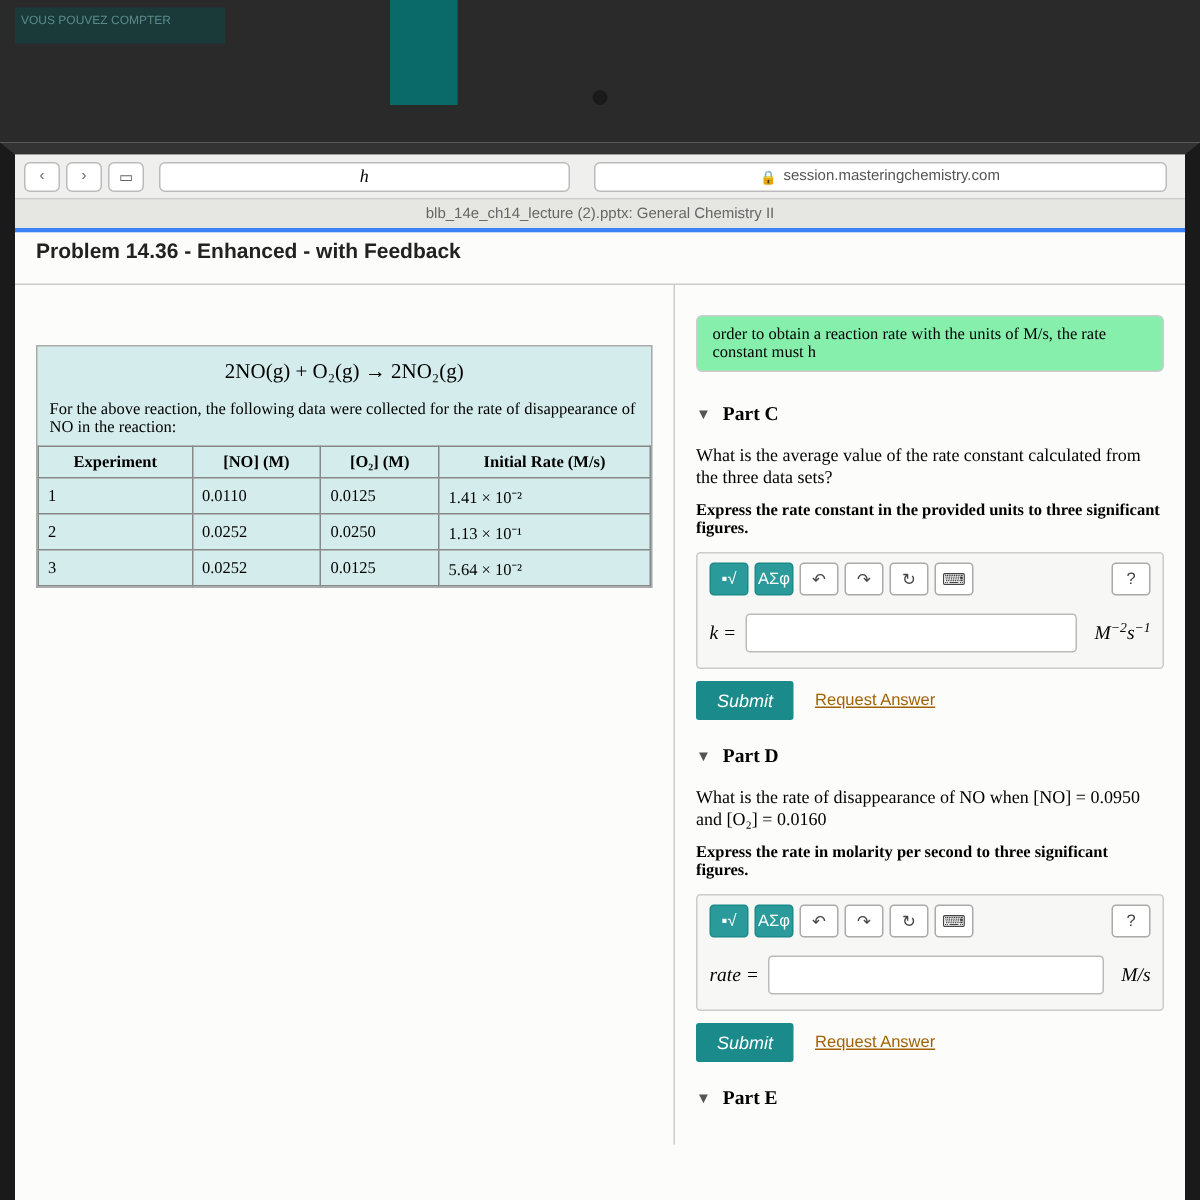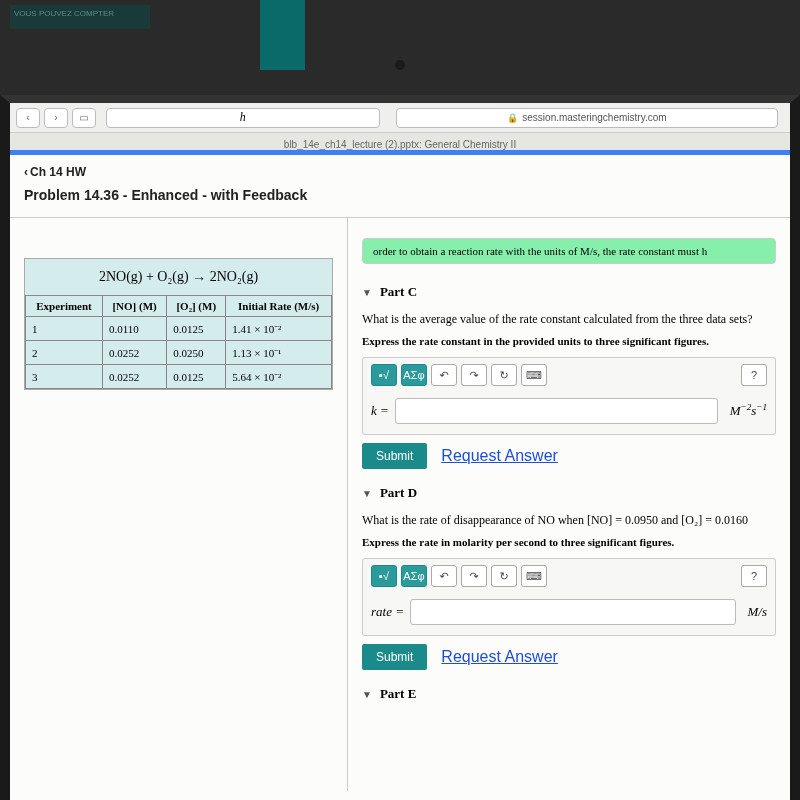--- a/index.html
+++ b/index.html
@@ -6,27 +6,27 @@
 body { font-family: Arial, Helvetica, sans-serif; background: #2a2a2a; width: 800px; height: 800px; overflow: hidden; position: relative; }
 .screen-frame { position: absolute; top: 95px; left: 0; right: 0; bottom: 0; background: #d8d8d4; border-top: 8px solid #333; border-left: 10px solid #1a1a1a; border-right: 10px solid #1a1a1a; overflow: hidden; }
 .camera { position: absolute; top: 60px; left: 50%; width: 10px; height: 10px; background: #1a1a1a; border-radius: 50%; transform: translateX(-50%); }
 .poster { position: absolute; top: 5px; left: 10px; width: 140px; height: 24px; background: #1a3a3a; color: #5a8a8a; font-size: 8px; padding: 4px; }
 .poster2 { position: absolute; top: 0; left: 260px; width: 45px; height: 70px; background: #0a6a6a; }
 .toolbar { background: #efefed; border-bottom: 1px solid #ccc; height: 30px; display: flex; align-items: center; padding: 0 6px; gap: 4px; }
 .toolbtn { width: 24px; height: 20px; border: 1px solid #bbb; border-radius: 4px; background: #fff; display: flex; align-items: center; justify-content: center; font-size: 10px; color: #666; }
 .addrbar { flex: 1; height: 20px; background: #fff; border: 1px solid #bbb; border-radius: 4px; margin: 0 6px; display: flex; align-items: center; justify-content: center; font-family: 'Apple Chancery', cursive; font-size: 12px; font-style: italic; }
 .addrbar2 { flex: 1.4; height: 20px; background: #fff; border: 1px solid #bbb; border-radius: 4px; margin: 0 6px; display: flex; align-items: center; justify-content: center; font-size: 10px; color: #555; }
 .lock { font-size: 9px; margin-right: 4px; color: #777; }
-.tabbar { background: #e6e6e2; height: 22px; border-bottom: 5px solid #3b82f6; display: flex; justify-content: center; align-items: flex-end; font-size: 10px; color: #666; }
+.tabbar { background: #e6e6e2; height: 22px; border-bottom: 3px solid #3b82f6; display: flex; justify-content: center; align-items: center; font-size: 10px; color: #666; }
 .content { background: #fcfcfa; height: calc(100% - 52px); overflow: hidden; }
 .breadcrumb { padding: 10px 14px 4px; font-size: 12px; font-weight: bold; color: #222; }
 .breadcrumb::before { content: "‹"; margin-right: 2px; font-weight: bold; }
 .pagetitle { padding: 4px 14px 14px; font-size: 14px; font-weight: bold; color: #222; border-bottom: 1px solid #ccc; }
 .main-cols { display: flex; height: calc(100% - 72px); }
-.left-col { width: 338px; padding: 40px 14px; border-right: 1px solid #ccc; }
+.left-col { width: 440px; padding: 40px 14px; border-right: 1px solid #ccc; }
 .right-col { flex: 1; padding: 20px 14px; overflow: hidden; }
 .databox { background: #d4ecec; border: 1px solid #aaa; }
 .equation { text-align: center; padding: 10px; font-family: 'Times New Roman', serif; font-size: 14px; }
 .datadesc { font-size: 11px; padding: 0 8px 6px; font-family: 'Times New Roman', serif; }
 .datatable { width: 100%; border-collapse: collapse; font-size: 11px; background: #d4ecec; }
 .datatable th, .datatable td { border: 1px solid #888; padding: 4px 6px; text-align: left; font-family: 'Times New Roman', serif; font-weight: normal; }
 .datatable th { font-weight: bold; text-align: center; }
 .hintbox { background: #86efac; border: 1px solid #ccc; border-radius: 4px; padding: 6px 10px; font-size: 11px; margin-bottom: 20px; font-family: 'Times New Roman', serif; }
 .part-hd { display: flex; align-items: center; gap: 8px; margin: 16px 0 12px; }
 .chev { font-size: 10px; color: #555; }
@@ -36,22 +36,22 @@
 .input-frame { border: 1px solid #ccc; border-radius: 3px; background: #f7f7f5; margin-bottom: 8px; }
 .input-toolbar { display: flex; align-items: center; padding: 6px 8px; gap: 4px; }
 .symbtn { width: 26px; height: 22px; border: 1px solid #aaa; border-radius: 3px; background: #fff; display: flex; align-items: center; justify-content: center; font-size: 11px; color: #444; }
 .symbtn.dark { background: #2a9a9a; color: #fff; border-color: #1a8a8a; }
 .spacer { flex: 1; }
 .input-row { display: flex; align-items: center; padding: 6px 8px 10px; gap: 6px; }
 .var { font-style: italic; font-family: 'Times New Roman', serif; font-size: 13px; }
 .ansinput { flex: 1; height: 26px; border: 1px solid #bbb; border-radius: 3px; background: #fff; }
 .unit { font-style: italic; font-family: 'Times New Roman', serif; font-size: 13px; margin-left: 6px; }
 .submitrow { display: flex; align-items: center; gap: 14px; margin-bottom: 14px; }
-.submitbtn { background: #1a8a8a; color: #fff; border: none; padding: 6px 14px; font-size: 12px; border-radius: 2px; }
-.reqans { color: #1d4ed8; font-size: 16px; text-decoration: underline; }
+.submitbtn { background: #1a8a8a; color: #fff; border: none; padding: 6px 14px; font-size: 12px; border-radius: 2px; font-style: italic; }
+.reqans { color: #a16207; font-size: 11px; text-decoration: underline; }
 sup { font-size: 0.7em; }
 </style>
 </head>
 <body>
 
 <div class="poster">VOUS POUVEZ COMPTER</div>
 <div class="poster2"></div>
 <div class="camera"></div>
 
 <div class="screen-frame">
@@ -65,27 +65,27 @@
       <span class="lock">🔒</span>
       <span>session.masteringchemistry.com</span>
     </div>
   </div>
 
   <div class="tabbar">
     <span>blb_14e_ch14_lecture (2).pptx: General Chemistry II</span>
   </div>
 
   <div class="content">
-    <div class="breadcrumb">Ch 14 HW</div>
     <div class="pagetitle">Problem 14.36 - Enhanced - with Feedback</div>
 
     <div class="main-cols">
       <div class="left-col">
         <div class="databox">
           <div class="equation">2NO(g) + O₂(g) → 2NO₂(g)</div>
+          <div class="datadesc">For the above reaction, the following data were collected for the rate of disappearance of NO in the reaction:</div>
           <table class="datatable">
             <tbody>
                 <tr>
               <th>Experiment</th>
               <th>[NO] (M)</th>
               <th>[O₂] (M)</th>
               <th>Initial Rate (M/s)</th>
             </tr>
             <tr>
               <td>1</td>

